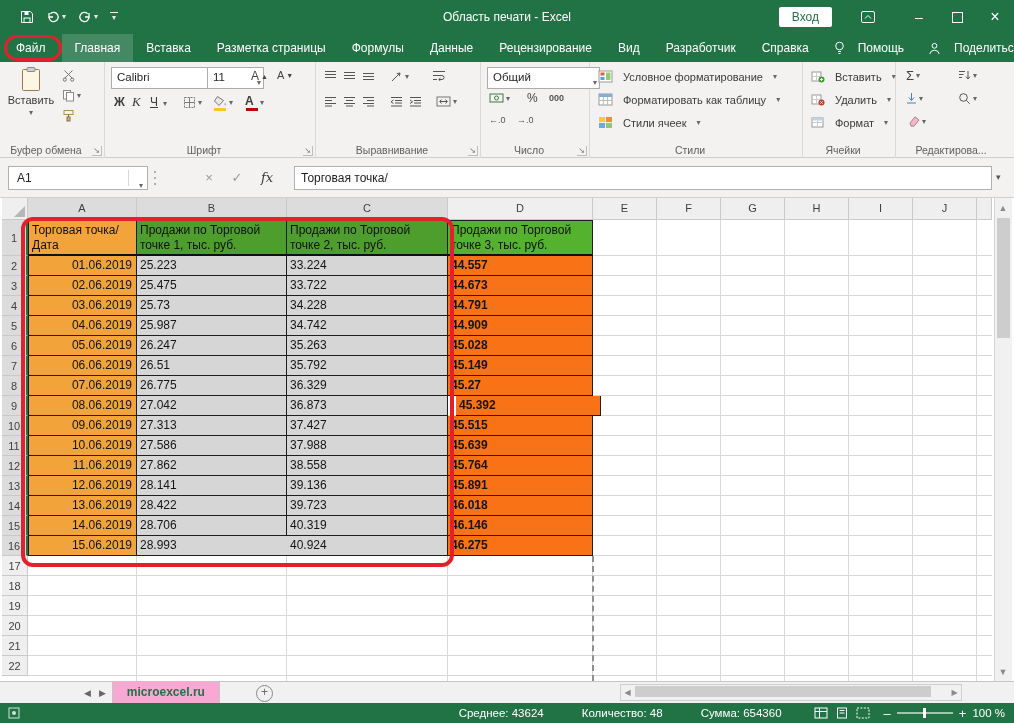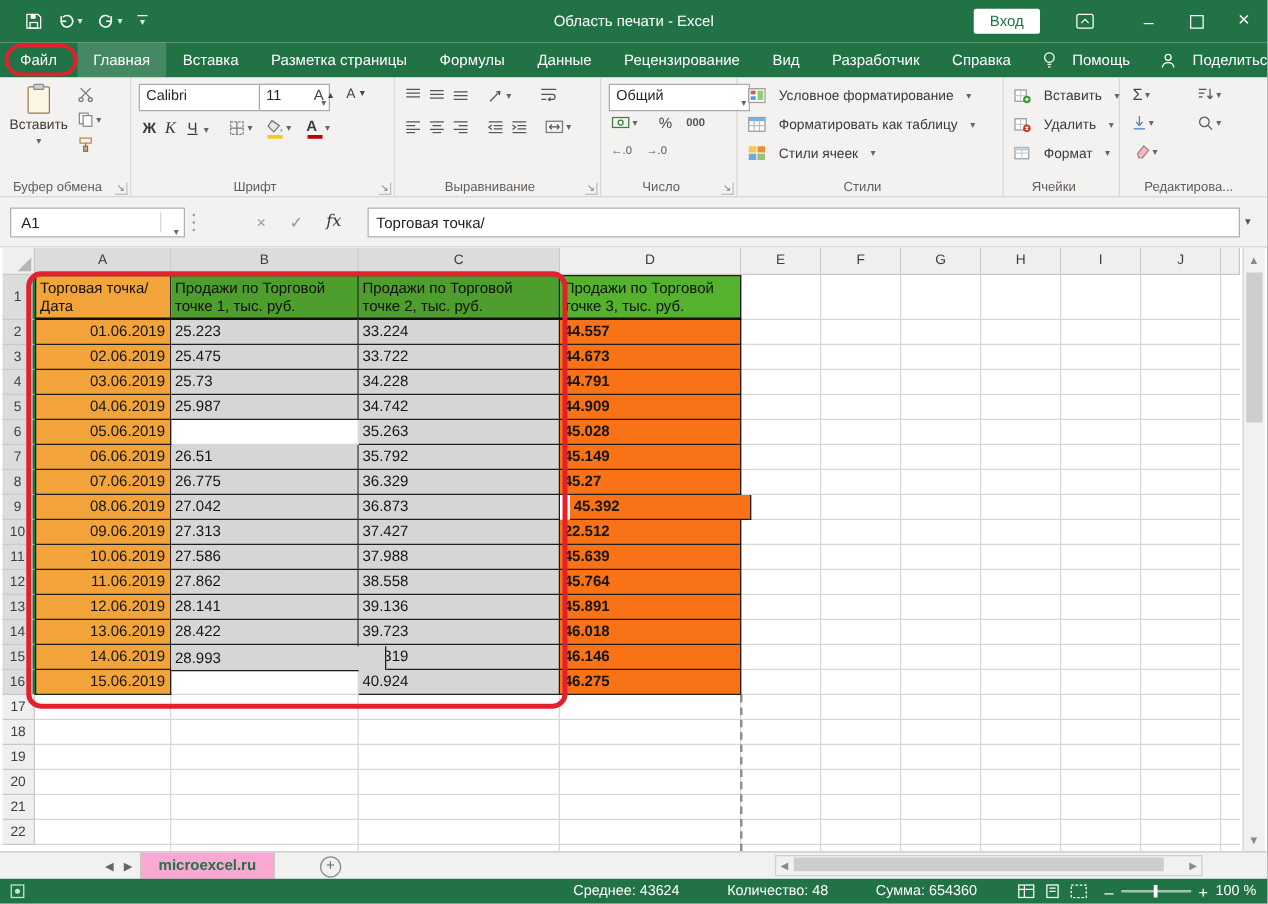--- a/index.html
+++ b/index.html
@@ -548,38 +548,39 @@
       <div class="abs tcell num c-white" style="left: 448px; top: 78px; width: 145px; height: 20px;">44.673</div>
       <div class="abs tcell date c-orange first" style="left: 28px; top: 98px; width: 109px; height: 20px;">03.06.2019</div>
       <div class="abs tcell num c-gray" style="left: 137px; top: 98px; width: 150px; height: 20px;">25.73</div>
       <div class="abs tcell num c-gray" style="left: 287px; top: 98px; width: 161px; height: 20px;">34.228</div>
       <div class="abs tcell num c-white" style="left: 448px; top: 98px; width: 145px; height: 20px;">44.791</div>
       <div class="abs tcell date c-orange first" style="left: 28px; top: 118px; width: 109px; height: 20px;">04.06.2019</div>
       <div class="abs tcell num c-gray" style="left: 137px; top: 118px; width: 150px; height: 20px;">25.987</div>
       <div class="abs tcell num c-gray" style="left: 287px; top: 118px; width: 161px; height: 20px;">34.742</div>
       <div class="abs tcell num c-white" style="left: 448px; top: 118px; width: 145px; height: 20px;">44.909</div>
       <div class="abs tcell date c-orange first" style="left: 28px; top: 138px; width: 109px; height: 20px;">05.06.2019</div>
+      <div class="abs tcell num c-gray" style="left: 137px; top: 138px; width: 150px; height: 20px;">26.247</div>
       <div class="abs tcell num c-gray" style="left: 287px; top: 138px; width: 161px; height: 20px;">35.263</div>
       <div class="abs tcell num c-white" style="left: 448px; top: 138px; width: 145px; height: 20px;">45.028</div>
       <div class="abs tcell date c-orange first" style="left: 28px; top: 158px; width: 109px; height: 20px;">06.06.2019</div>
       <div class="abs tcell num c-gray" style="left: 137px; top: 158px; width: 150px; height: 20px;">26.51</div>
       <div class="abs tcell num c-gray" style="left: 287px; top: 158px; width: 161px; height: 20px;">35.792</div>
       <div class="abs tcell num c-white" style="left: 448px; top: 158px; width: 145px; height: 20px;">45.149</div>
       <div class="abs tcell date c-orange first" style="left: 28px; top: 178px; width: 109px; height: 20px;">07.06.2019</div>
       <div class="abs tcell num c-gray" style="left: 137px; top: 178px; width: 150px; height: 20px;">26.775</div>
       <div class="abs tcell num c-gray" style="left: 287px; top: 178px; width: 161px; height: 20px;">36.329</div>
       <div class="abs tcell num c-white" style="left: 448px; top: 178px; width: 145px; height: 20px;">45.27</div>
       <div class="abs tcell date c-orange first" style="left: 28px; top: 198px; width: 109px; height: 20px;">08.06.2019</div>
       <div class="abs tcell num c-gray" style="left: 137px; top: 198px; width: 150px; height: 20px;">27.042</div>
       <div class="abs tcell num c-gray" style="left: 287px; top: 198px; width: 161px; height: 20px;">36.873</div>
       <div class="abs tcell num c-white" style="left: 456px; top: 198px; width: 145px; height: 20px;">45.392</div>
       <div class="abs tcell date c-orange first" style="left: 28px; top: 218px; width: 109px; height: 20px;">09.06.2019</div>
       <div class="abs tcell num c-gray" style="left: 137px; top: 218px; width: 150px; height: 20px;">27.313</div>
       <div class="abs tcell num c-gray" style="left: 287px; top: 218px; width: 161px; height: 20px;">37.427</div>
-      <div class="abs tcell num c-white" style="left: 448px; top: 218px; width: 145px; height: 20px;">22.512</div>
+      <div class="abs tcell num c-white" style="left: 448px; top: 218px; width: 145px; height: 20px;">45.515</div>
       <div class="abs tcell date c-orange first" style="left: 28px; top: 238px; width: 109px; height: 20px;">10.06.2019</div>
       <div class="abs tcell num c-gray" style="left: 137px; top: 238px; width: 150px; height: 20px;">27.586</div>
       <div class="abs tcell num c-gray" style="left: 287px; top: 238px; width: 161px; height: 20px;">37.988</div>
       <div class="abs tcell num c-white" style="left: 448px; top: 238px; width: 145px; height: 20px;">45.639</div>
       <div class="abs tcell date c-orange first" style="left: 28px; top: 258px; width: 109px; height: 20px;">11.06.2019</div>
       <div class="abs tcell num c-gray" style="left: 137px; top: 258px; width: 150px; height: 20px;">27.862</div>
       <div class="abs tcell num c-gray" style="left: 287px; top: 258px; width: 161px; height: 20px;">38.558</div>
       <div class="abs tcell num c-white" style="left: 448px; top: 258px; width: 145px; height: 20px;">45.764</div>
       <div class="abs tcell date c-orange first" style="left: 28px; top: 278px; width: 109px; height: 20px;">12.06.2019</div>
       <div class="abs tcell num c-gray" style="left: 137px; top: 278px; width: 150px; height: 20px;">28.141</div>
@@ -587,21 +588,21 @@
       <div class="abs tcell num c-white" style="left: 448px; top: 278px; width: 145px; height: 20px;">45.891</div>
       <div class="abs tcell date c-orange first" style="left: 28px; top: 298px; width: 109px; height: 20px;">13.06.2019</div>
       <div class="abs tcell num c-gray" style="left: 137px; top: 298px; width: 150px; height: 20px;">28.422</div>
       <div class="abs tcell num c-gray" style="left: 287px; top: 298px; width: 161px; height: 20px;">39.723</div>
       <div class="abs tcell num c-white" style="left: 448px; top: 298px; width: 145px; height: 20px;">46.018</div>
       <div class="abs tcell date c-orange first" style="left: 28px; top: 318px; width: 109px; height: 20px;">14.06.2019</div>
       <div class="abs tcell num c-gray" style="left: 137px; top: 318px; width: 150px; height: 20px;">28.706</div>
       <div class="abs tcell num c-gray" style="left: 287px; top: 318px; width: 161px; height: 20px;">40.319</div>
       <div class="abs tcell num c-white" style="left: 448px; top: 318px; width: 145px; height: 20px;">46.146</div>
       <div class="abs tcell date c-orange first" style="left: 28px; top: 338px; width: 109px; height: 20px;">15.06.2019</div>
-      <div class="abs tcell num c-gray" style="left: 137px; top: 319px; width: 172px; height: 20px;">28.993</div>
+      <div class="abs tcell num c-gray" style="left: 137px; top: 338px; width: 172px; height: 20px;">28.993</div>
       <div class="abs tcell num c-gray" style="left: 287px; top: 338px; width: 161px; height: 20px;">40.924</div>
       <div class="abs tcell num c-white" style="left: 448px; top: 338px; width: 145px; height: 20px;">46.275</div>
     </div>
 
   <div class="abs" id="dashline" style="left: 592px; top: 556px; height: 125px;"></div>
 
   <div class="abs" id="vscroll"></div>
   <span class="abs varrow" style="top:202px;">▲</span>
   <div class="abs" id="vthumb"></div>
   <span class="abs varrow" style="top:666px;">▼</span>

